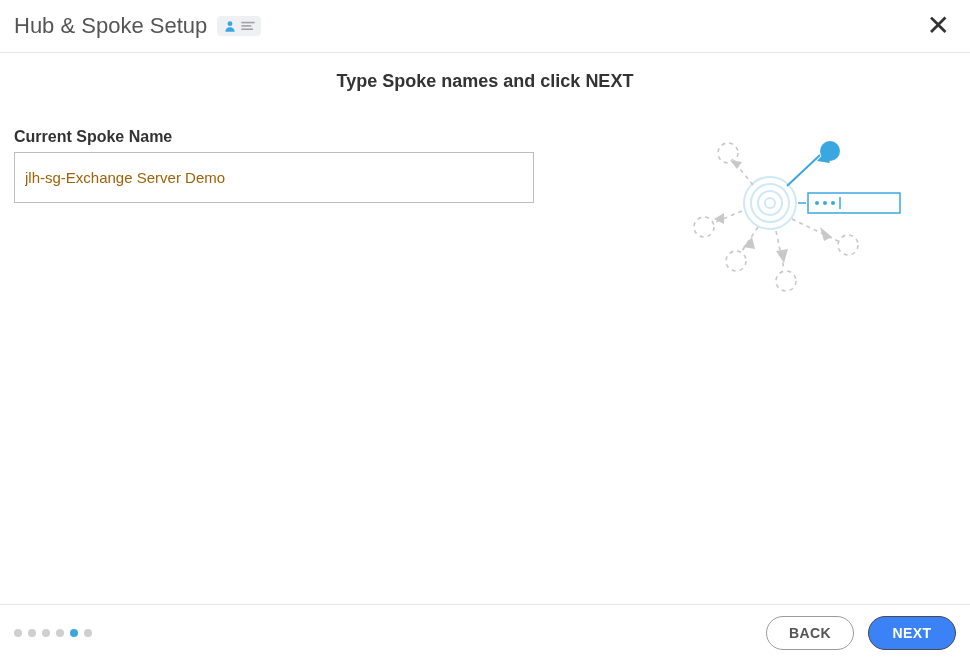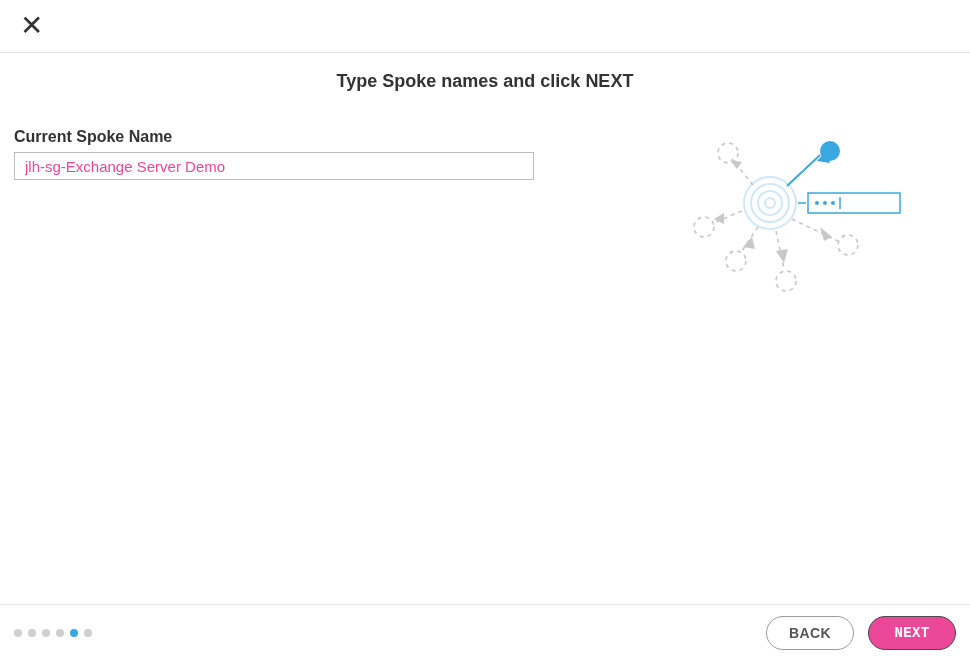--- a/index.html
+++ b/index.html
@@ -63,25 +63,25 @@
     .field-label {
       font-size: 16px;
       font-weight: 600;
       color: #333;
       margin-bottom: 6px;
       display: block;
       margin-top: 25px;
     }
     .text-input {
       width: 100%;
-      height: 28px;
+      height: 51px;
       border: 1px solid #bdbdbd;
       padding: 0 10px;
       font-size: 15px;
-      color: #ec4899;
+      color: #a16207;
       outline: none;
     }
     .illustration {
       position: absolute;
       top: 58px;
       right: 60px;
       width: 230px;
       height: 200px;
     }
     .footer {
@@ -120,30 +120,43 @@
       display: inline-flex;
       align-items: center;
       justify-content: center;
     }
     .btn-outline {
       background: #fff;
       color: #555;
       border: 1px solid #9c9c9c;
     }
     .btn-primary {
-      background: #ec4899;
+      background: #3b82f6;
       color: #fff;
       border: 1px solid #4a4a4a;
-      font-family: Liberation Mono, monospace;
     }
   </style>
 </head>
 <body>
 
 <div class="header">
+  <div class="header-left">
+    <span class="title">Hub &amp; Spoke Setup</span>
+    <span class="avatar-chip">
+      <svg width="14" height="14" viewBox="0 0 24 24">
+        <circle cx="12" cy="8" r="4.2" fill="#3aa8e0"></circle>
+        <path d="M4 22c0-4.4 3.6-8 8-8s8 3.6 8 8" fill="#3aa8e0"></path>
+      </svg>
+      <svg width="14" height="10" viewBox="0 0 16 12">
+        <rect x="0" y="1" width="16" height="1.8" fill="#9aa0a6"></rect>
+        <rect x="0" y="5" width="12" height="1.8" fill="#9aa0a6"></rect>
+        <rect x="0" y="9" width="14" height="1.8" fill="#9aa0a6"></rect>
+      </svg>
+    </span>
+  </div>
   <div class="close-btn">
     <span>✕</span>
   </div>
 </div>
 
 <div class="content">
   <div class="instruction">Type Spoke names and click NEXT</div>
 
   <div class="form-block">
     <label class="field-label">Current Spoke Name</label>

